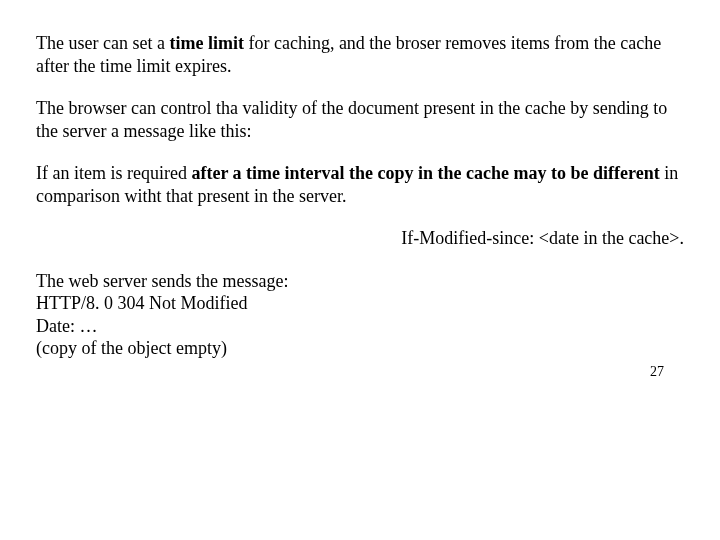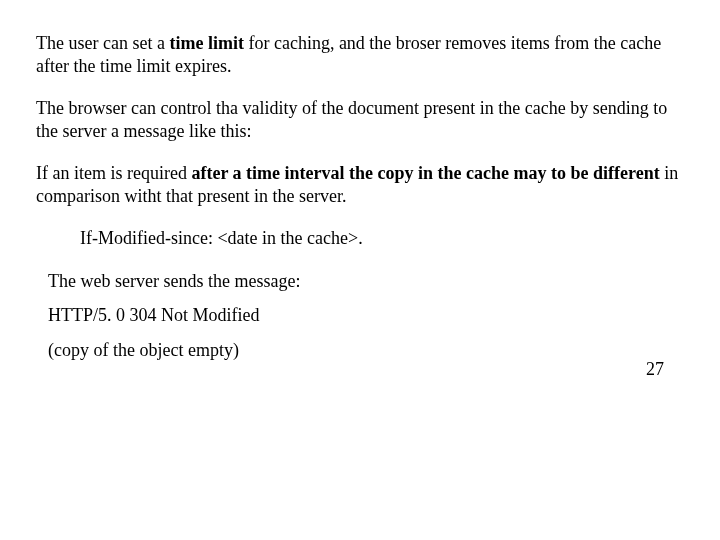--- a/index.html
+++ b/index.html
@@ -17,48 +17,50 @@
     position: relative;
     width: 720px;
     height: 408px;
     box-sizing: border-box;
     padding: 32px 36px 0 36px;
   }
   .para {
     margin: 0 0 20px 0;
   }
   .indent {
-    margin-left: 44px;
+    margin-left: 72px;
+    text-align: right;
   }
   .tight {
-    margin: 12px;
+    margin: 0;
   }
   .bold { font-weight: bold; }
   .pagenum {
     position: absolute;
     right: 56px;
     bottom: 28px;
-    font-size: 18px;
+    font-size: 14px;
   }
 </style>
 </head>
 <body>
 
 <div class="page">
 
   <p class="para">
     <span>The user can set a </span><span class="bold">time limit</span><span> for caching, and the broser removes items from the cache after the time limit expires.</span>
   </p>
 
   <p class="para">The  browser can control tha validity of the document present in the cache by sending to the server a message like this:</p>
 
   <p class="para">
     <span>If an item is required </span><span class="bold">after a time interval the copy in the cache may to be different</span><span> in comparison witht that present in the server.</span>
   </p>
 
   <p class="para indent">If-Modified-since: &lt;date in the cache&gt;.</p>
 
   <p class="tight">The web server sends the message:</p>
-  <p class="tight">HTTP/5. 0  304 Not Modified</p>
+  <p class="tight">HTTP/8. 0  304 Not Modified</p>
+  <p class="tight">Date: …</p>
   <p class="tight">(copy of the object empty)</p>
 
   <div class="pagenum">27</div>
 </div>
 
 </body></html>

